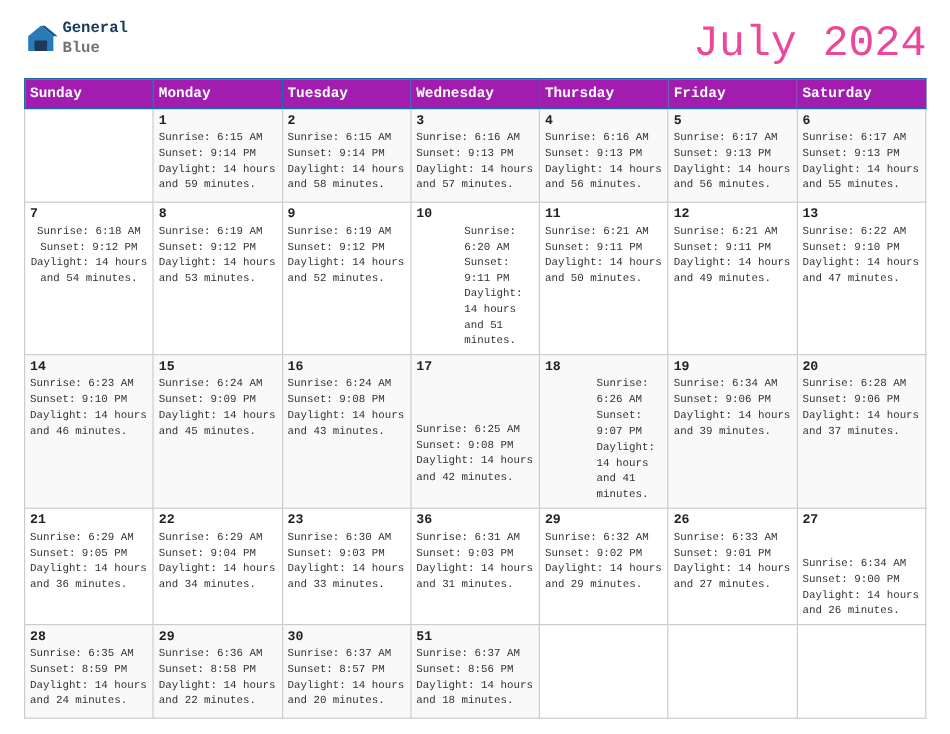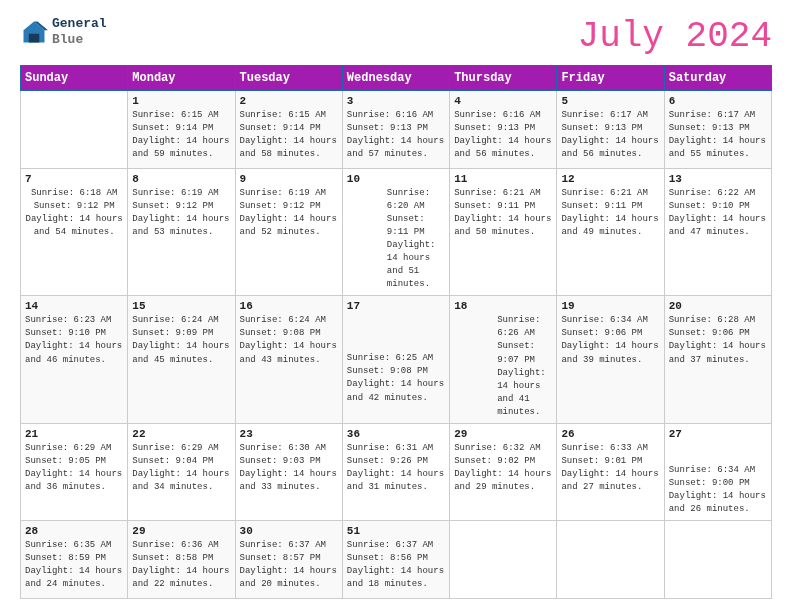--- a/index.html
+++ b/index.html
@@ -267,21 +267,21 @@
           </td>
           <td>
             <div class="day-num">23</div>
             <div class="day-info" style="white-space: pre-line;">Sunrise: 6:30 AM
 Sunset: 9:03 PM
 Daylight: 14 hours and 33 minutes.</div>
           </td>
           <td>
             <div class="day-num">36</div>
             <div class="day-info" style="white-space: pre-line;">Sunrise: 6:31 AM
-Sunset: 9:26 PM
+Sunset: 9:03 PM
 Daylight: 14 hours and 31 minutes.</div>
           </td>
           <td>
             <div class="day-num">29</div>
             <div class="day-info" style="white-space: pre-line;">Sunrise: 6:32 AM
 Sunset: 9:02 PM
 Daylight: 14 hours and 29 minutes.</div>
           </td>
           <td>
             <div class="day-num">26</div>

